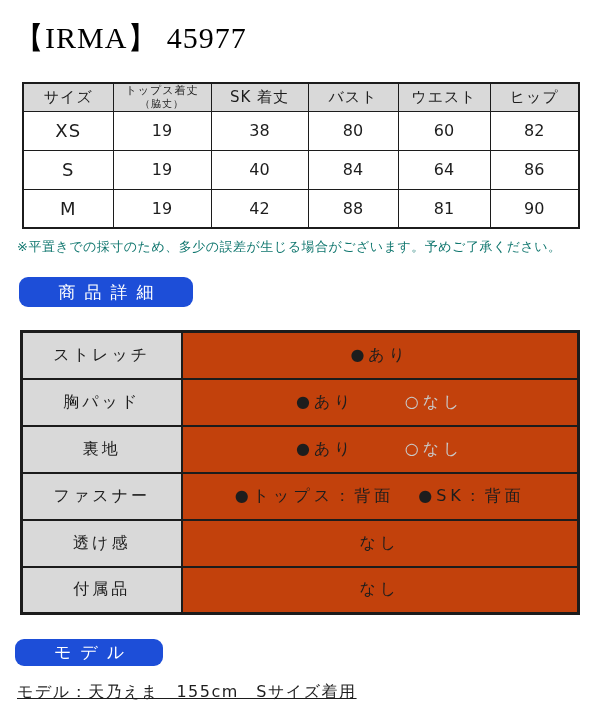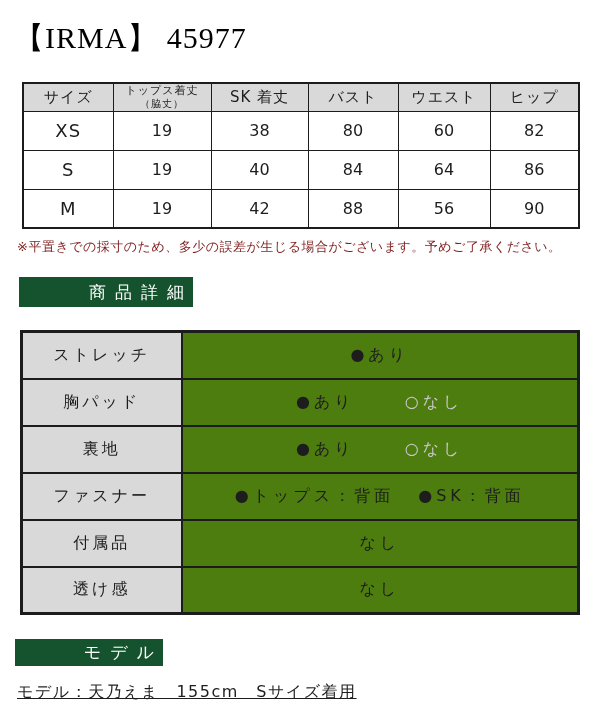--- a/index.html
+++ b/index.html
@@ -50,29 +50,29 @@
     height: 39px;
     font-size: 16px;
   }
   .size-table tbody td.size-cell { font-size: 18px; letter-spacing: 1px; }
 
   
   .note {
     margin: 9px 12px 0 17px;
     font-size: 13px;
     letter-spacing: 0.5px;
-    color: #7f1d1d;
+    color: #0f766e;
   }
 
   
   .badge {
-    background: #14532d;
+    background: #1d4ed8;
     color: #ffffff;
-    border-radius: 0;
-    text-align: right;
+    border-radius: 9px;
+    text-align: center;
     font-size: 17px;
     letter-spacing: 9px;
     text-indent: 9px;
     line-height: 30px;
   }
   .badge-details { margin: 21px 0 0 19px; width: 174px; height: 30px; }
   .badge-model   { margin: 24px 0 0 15px; width: 148px; height: 27px; line-height: 27px; }
 
   
   .detail-table {
@@ -85,21 +85,21 @@
   .detail-table th, .detail-table td { border: 2px solid #1c1c1c; vertical-align: middle; }
   .detail-table th {
     background: #d9d9d9;
     width: 160px;
     height: 47px;
     font-size: 16px;
     font-weight: normal;
     letter-spacing: 3px;
     text-align: center;
   }
-  .detail-table td { background: #4d7c0f; }
+  .detail-table td { background: #c2410c; }
   .cell-flex {
     display: flex; justify-content: center; align-items: center; gap: 50px;
   }
   .cell-flex .val { font-size: 16px; letter-spacing: 4px; color: #1d1d1d; }
   .cell-flex .val.muted { color: #c9c9c9; }
   .cell-flex .val:empty { display: none; }
 
   
   .model-text {
     margin: 16px 0 0 17px;
@@ -168,21 +168,21 @@
         <td>40</td>
         <td>84</td>
         <td>64</td>
         <td>86</td>
       </tr>
       <tr>
         <td class="size-cell">M</td>
         <td>19</td>
         <td>42</td>
         <td>88</td>
-        <td>56</td>
+        <td>81</td>
         <td>90</td>
       </tr>
     </tbody>
   </table>
 
   <p class="note">※平置きでの採寸のため、多少の誤差が生じる場合がございます。予めご了承ください。</p>
 
   <div class="badge badge-details">商品詳細</div>
 
   <table class="detail-table">
@@ -220,30 +220,30 @@
         <th>ファスナー</th>
         <td>
           <div class="cell-flex" style="gap:24px;">
             <span class="val">●トップス：背面</span>
             <span class="val">●SK：背面</span>
 
           </div>
         </td>
       </tr>
       <tr>
+        <th>透け感</th>
+        <td>
+          <div class="cell-flex">
+            <span class="val">なし</span>
+
+          </div>
+        </td>
+      </tr>
+      <tr>
         <th>付属品</th>
-        <td>
-          <div class="cell-flex">
-            <span class="val">なし</span>
-
-          </div>
-        </td>
-      </tr>
-      <tr>
-        <th>透け感</th>
         <td>
           <div class="cell-flex">
             <span class="val">なし</span>
 
           </div>
         </td>
       </tr>
     </tbody>
   </table>
 

